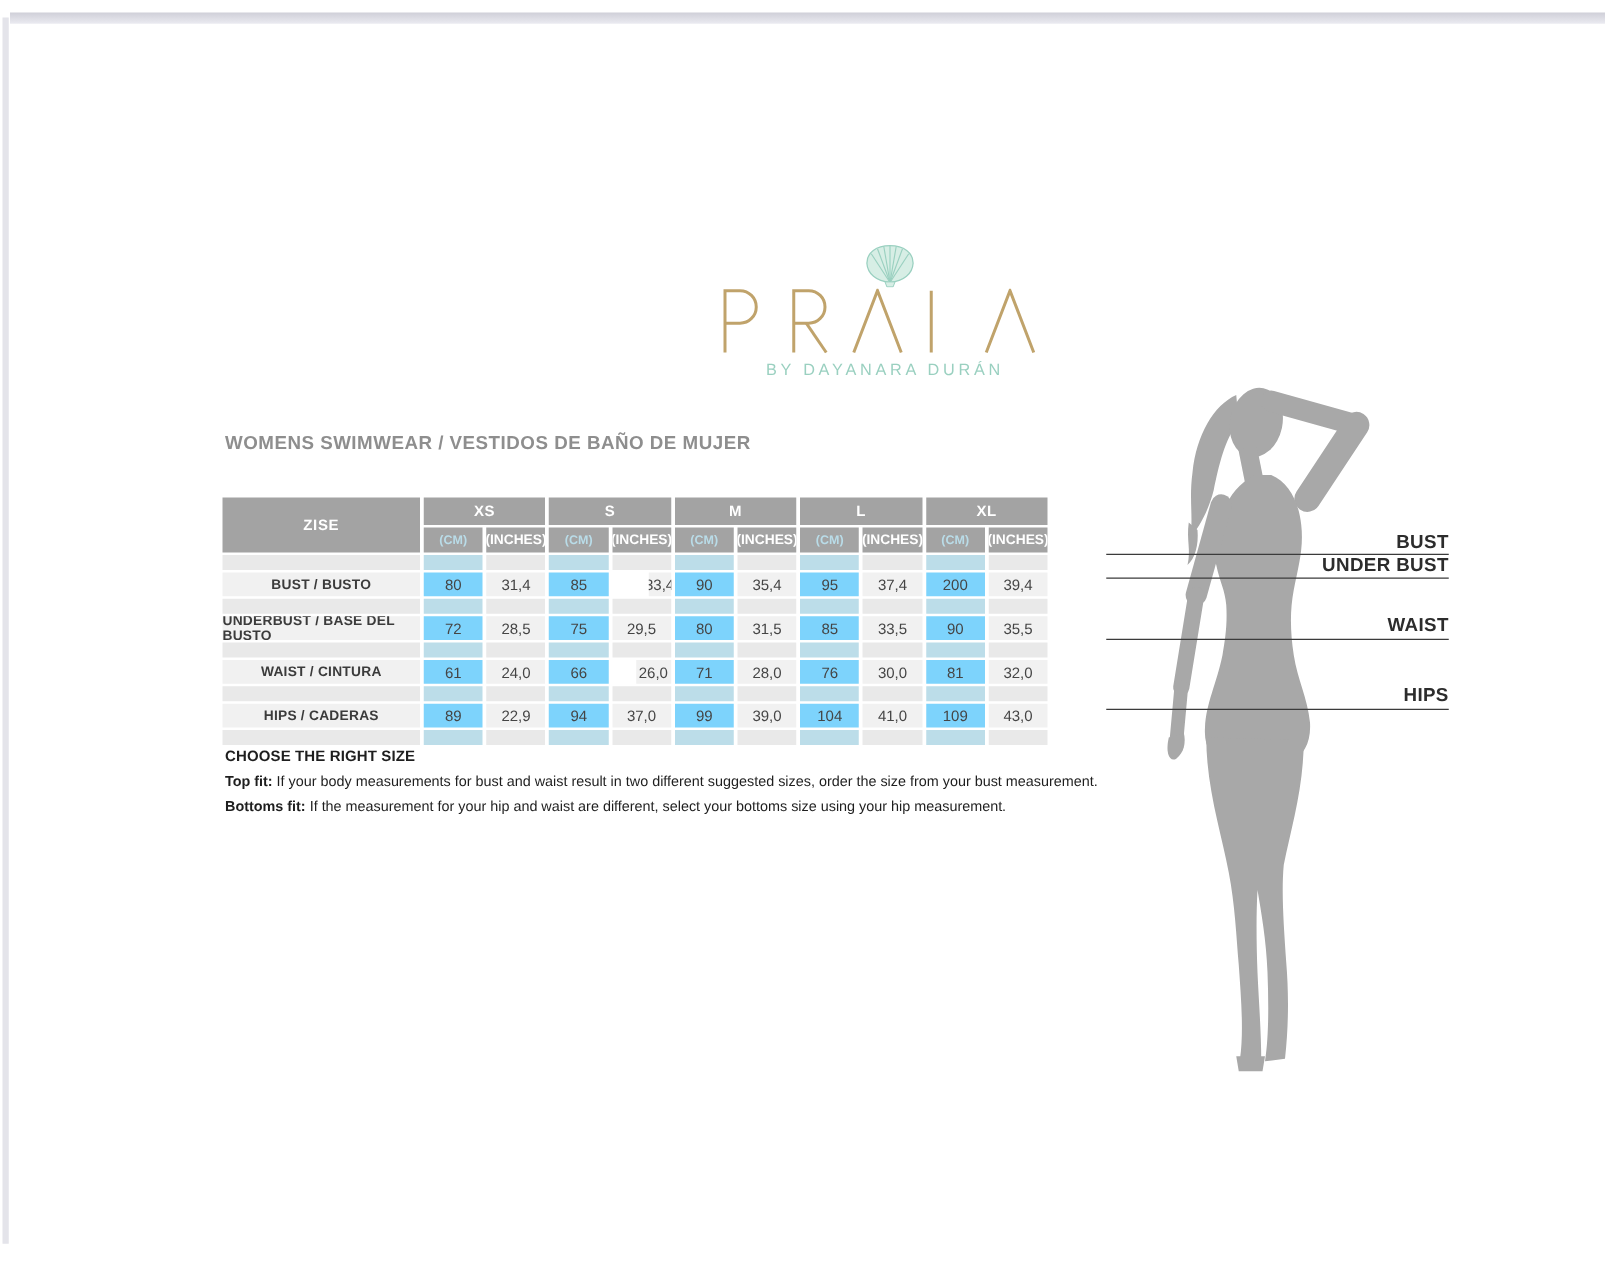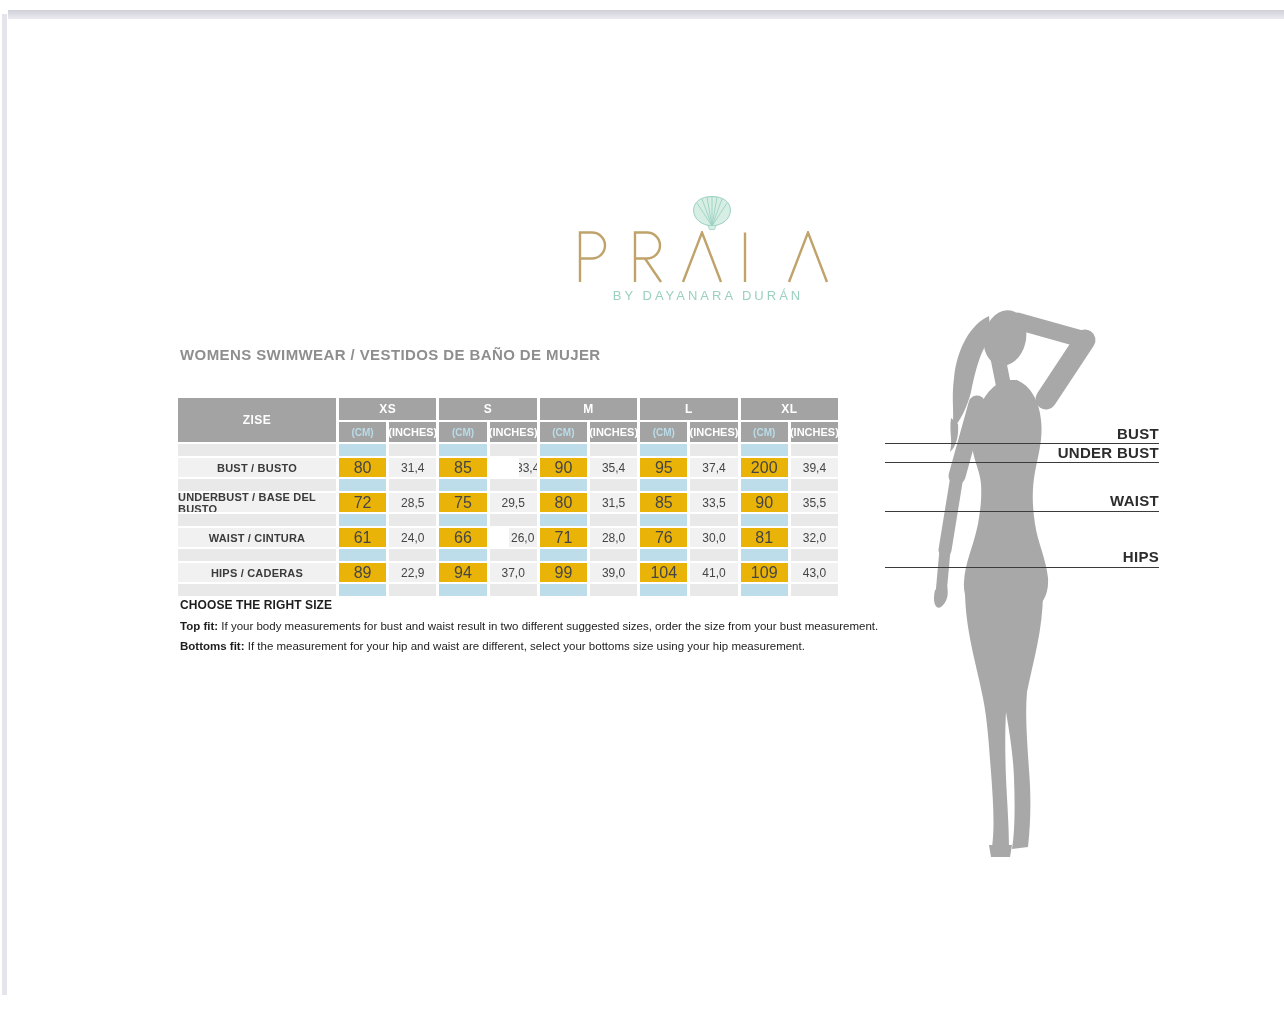--- a/index.html
+++ b/index.html
@@ -29,21 +29,21 @@
     display:grid;
     grid-template-columns:158px repeat(10,1fr);
     grid-template-rows:22px 20px 12px 19px 12px 19px 12px 19px 12px 19px 12px;
     gap:2px 3px;background:#ffffff;
   }
   .cell{display:flex;align-items:center;justify-content:center;overflow:hidden;}
   .hd{background:#a3a3a3;color:#ffffff;font-weight:700;font-size:12px;letter-spacing:0.5px;}
   .cmh{background:#a3a3a3;color:#b9dce8;font-weight:700;font-size:10px;}
   .inh{background:#a3a3a3;color:#ffffff;font-weight:700;font-size:11px;}
   .lbl{background:#f1f1f1;color:#3b3b3b;font-weight:700;font-size:11px;letter-spacing:0.2px;}
-  .cmv{background:#eab308;color:#454545;font-size:16px;}
+  .cmv{background:#7dd3fc;color:#454545;font-size:12px;}
   .inv{background:#f1f1f1;color:#454545;font-size:12px;}
   .sp{background:#e9e9e9;}
   .spcm{background:#bcdde9;}
 
   
   .fit-guide{position:absolute;left:180px;top:598px;color:#1e1e1e;}
   .fg-h{font-size:12px;font-weight:700;margin-bottom:8px;letter-spacing:0.1px;}
   .fg-line{font-size:11.5px;margin-bottom:8px;white-space:nowrap;}
   .fg-line b{font-weight:700;}
 

